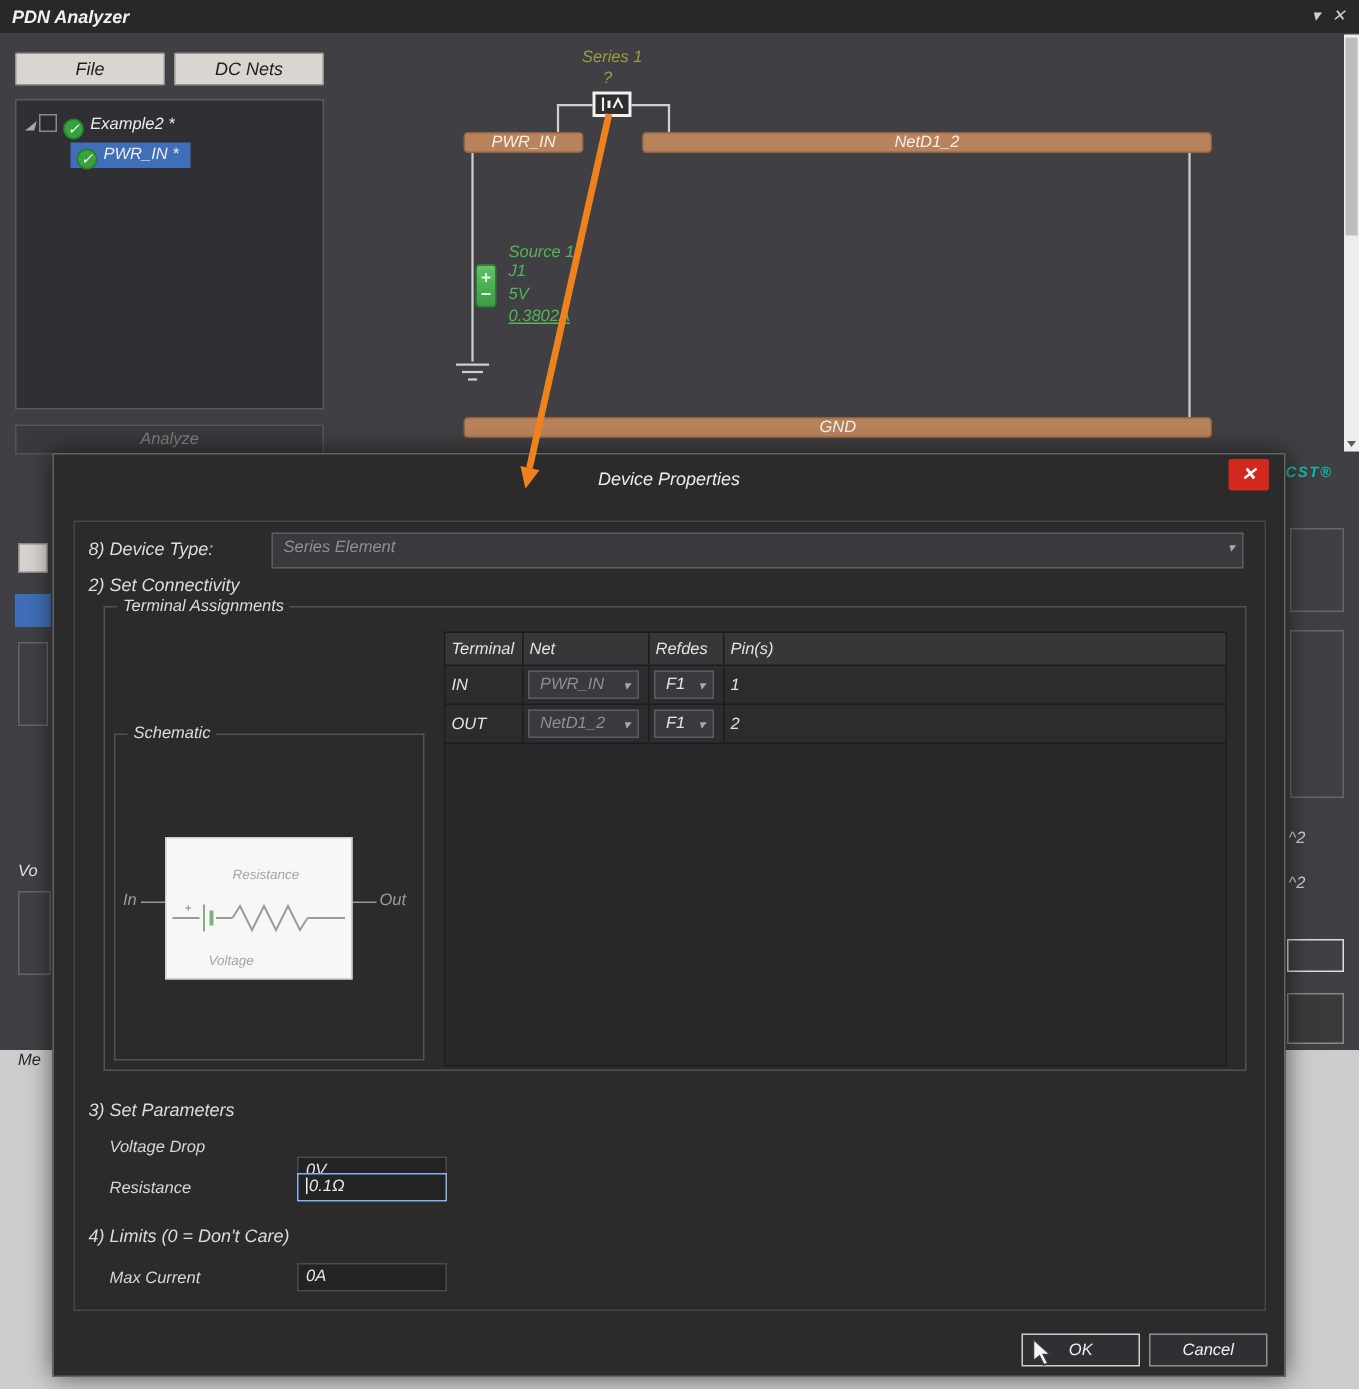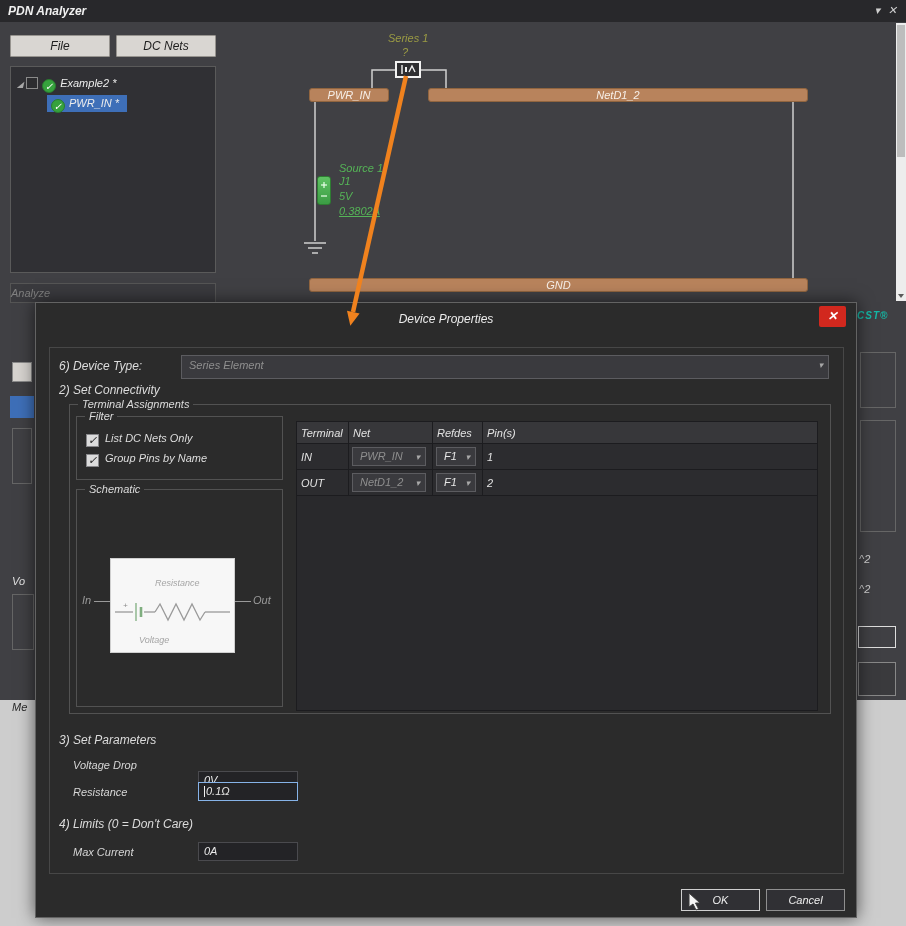--- a/index.html
+++ b/index.html
@@ -23,21 +23,21 @@
   .tree { position:absolute; left:10px; top:66px; width:206px; height:207px; background:#303034; border:1px solid #5a5a5a; }
   .tree-row { position:relative; height:20px; line-height:20px; white-space:nowrap; }
   .expander { color:#a8a8a8; font-size:8px; margin:0 3px 0 6px; }
   .cb-dark { display:inline-block; width:12px; height:12px; background:#2c2c2f; border:1px solid #8a8a8a; vertical-align:-2px; margin-right:4px; }
   .gcheck { display:inline-block; width:14px; height:14px; border-radius:50%; background:#36a23d; border:1px solid #2a7a30;
     color:#fff; font-size:10px; line-height:13px; text-align:center; vertical-align:-3px; margin-right:4px; }
   .tree-label { color:#ececec; font-size:11px; }
   .sel { background:#3e6fb8; padding:2px 8px 3px 4px; margin-left:36px; }
 
   .analyze { position:absolute; left:10px; top:283px; width:206px; height:20px; background:#3a3a3e;
-    border:1px solid #555; color:#808080; font-size:11px; text-align:left; line-height:18px; }
+    border:1px solid #555; color:#808080; font-size:11px; text-align:center; line-height:18px; }
 
   
   .netbar { position:absolute; height:14px; background:#b8835c; border:1px solid #91653f; border-radius:3px;
     color:#f7efe8; font-size:11px; text-align:center; line-height:12px; z-index:1; }
   .olabel { position:absolute; color:#9b9b44; font-size:11px; z-index:1; }
   .glabel { position:absolute; color:#55b457; font-size:11px; z-index:1; }
 
   .series-box { position:absolute; left:395px; top:61px; width:26px; height:17px; background:#2e2e31;
     border:2px solid #f2f2f2; z-index:2; }
   .source-box { position:absolute; left:317px; top:176px; width:14px; height:29px; border-radius:3px;
@@ -177,41 +177,32 @@
   <div class="frag" style="left:859px; top:583px; color:#cfcfcf;">^2</div>
   <div class="frag" style="left:858px; top:626px; width:38px; height:22px; border:1px solid #ddd;"></div>
   <div class="frag" style="left:858px; top:662px; width:38px; height:34px; background:#3a3a3d; border:1px solid #888;"></div>
 
   <div class="dialog">
     <div class="dlg-title">Device Properties</div>
     <div class="dlg-close">✕</div>
 
     <div class="groupbox" style="left:13px; top:44px; width:795px; height:527px; border-color:#474747;"></div>
 
-    <div class="dlg-label" style="left:23px; top:56px;">6) Device Type:</div>
+    <div class="dlg-label" style="left:23px; top:56px;">8) Device Type:</div>
     <div class="combo" style="left:145px; top:52px; width:648px;">
       <span>Series Element</span>
       <span class="car">▾</span>
     </div>
 
     <div class="dlg-label" style="left:23px; top:80px;">2) Set Connectivity</div>
 
     <div class="groupbox" style="left:33px; top:101px; width:762px; height:310px;">
       <span class="gb-label">Terminal Assignments</span>
     </div>
 
-    <div class="groupbox" style="left:40px; top:113px; width:207px; height:64px;">
-      <span class="gb-label">Filter</span>
-      <div class="cbrow" style="left:9px; top:14px;">
-        <span class="cb">✓</span><span class="lbl">List DC Nets Only</span>
-      </div>
-      <div class="cbrow" style="left:9px; top:34px;">
-        <span class="cb">✓</span><span class="lbl">Group Pins by Name</span>
-      </div>
-    </div>
 
     <div class="groupbox" style="left:40px; top:186px; width:207px; height:218px;">
       <span class="gb-label">Schematic</span>
       <div class="schem-io" style="left:5px; top:104px;">In</div>
       <div class="schem-io" style="left:176px; top:104px;">Out</div>
       <div class="schem-wire" style="left:17px; top:111px; width:16px;"></div>
       <div class="schem-wire" style="left:158px; top:111px; width:16px;"></div>
       <div class="schem-white">
         <svg width="123" height="93">
           <text x="44" y="27" font-size="9" fill="#a5a5a5">Resistance</text>

